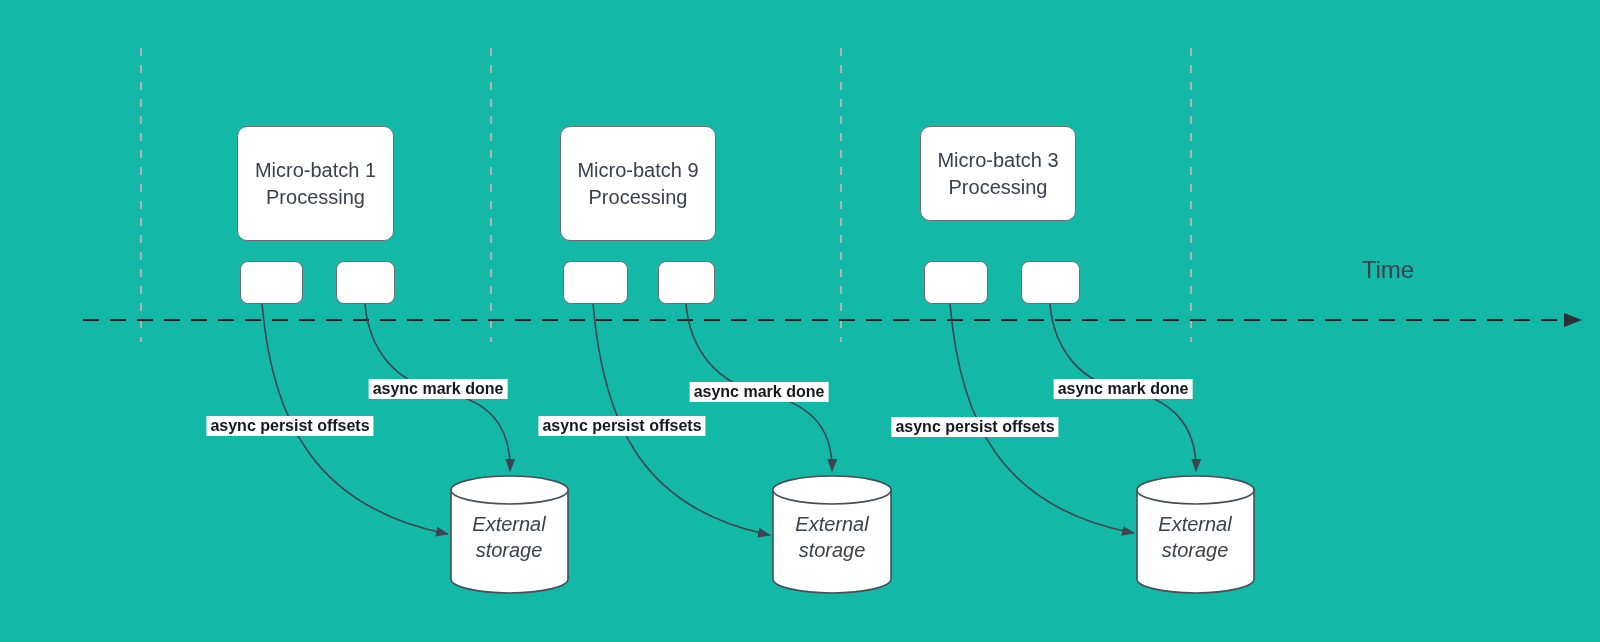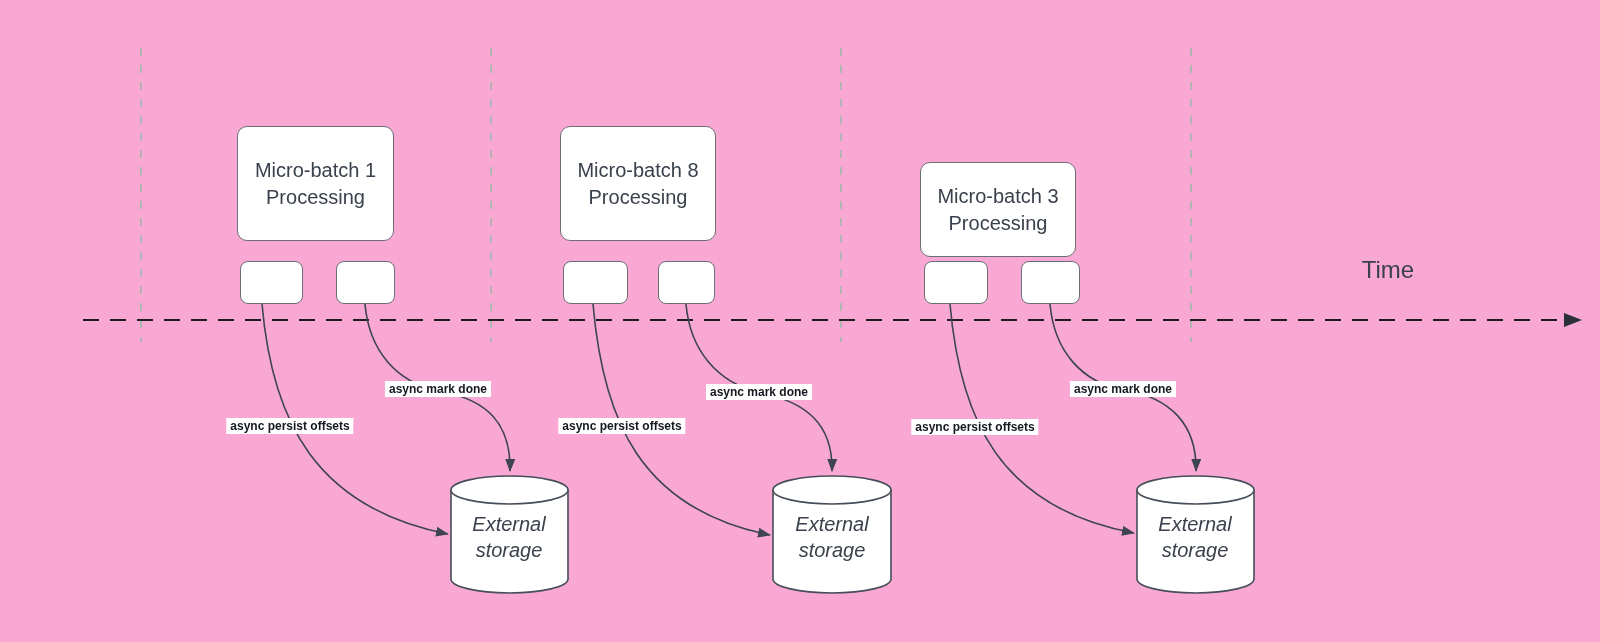--- a/index.html
+++ b/index.html
@@ -1,19 +1,19 @@
 <!DOCTYPE html>
 <html><head>
 <meta charset="utf-8">
 <style>
   html,body{margin:0;padding:0;background:#ffffff;}
   #canvas{
     position:relative;
     width:1600px;height:642px;
-    background:#f9a8d4;
+    background:#14b8a6;
     font-family:"Liberation Sans","DejaVu Sans",sans-serif;
     overflow:hidden;
   }
   .layer{position:absolute;left:0;top:0;}
   .shape-box{
     position:absolute;
     background:#ffffff;
     border:1.5px solid #6a6f76;
     border-radius:10px;
     box-sizing:border-box;
@@ -28,21 +28,21 @@
     background:#ffffff;
     border:1.5px solid #6a6f76;
     border-radius:8px;
     box-sizing:border-box;
   }
   .arrow-label{
     position:absolute;
     transform:translate(-50%,-50%);
     background:#ffffff;
     padding:1px 4px;
-    font-size:12px;
+    font-size:16px;
     font-weight:700;
     color:#14181f;
     white-space:nowrap;
   }
   .storage-label{
     position:absolute;
     width:110px;
     transform:translate(-50%,0);
     display:flex;align-items:center;justify-content:center;
     text-align:center;
@@ -104,30 +104,30 @@
 
   <div class="shape-box" style="left:237px;top:126px;width:157px;height:115px;">Micro-batch 1
 Processing</div>
   <div class="mini-box" style="left:240px;top:261px;width:63px;height:43px;"></div>
   <div class="mini-box" style="left:336px;top:261px;width:59px;height:43px;"></div>
   <div class="arrow-label" style="left:290px;top:426px;">async persist offsets</div>
   <div class="arrow-label" style="left:438px;top:389px;">async mark done</div>
   <div class="storage-label" style="left:509px;top:494px;">External
 storage</div>
 
-  <div class="shape-box" style="left:560px;top:126px;width:156px;height:115px;">Micro-batch 8
+  <div class="shape-box" style="left:560px;top:126px;width:156px;height:115px;">Micro-batch 9
 Processing</div>
   <div class="mini-box" style="left:563px;top:261px;width:65px;height:43px;"></div>
   <div class="mini-box" style="left:658px;top:261px;width:57px;height:43px;"></div>
   <div class="arrow-label" style="left:622px;top:426px;">async persist offsets</div>
   <div class="arrow-label" style="left:759px;top:392px;">async mark done</div>
   <div class="storage-label" style="left:832px;top:494px;">External
 storage</div>
 
-  <div class="shape-box" style="left:920px;top:126px;width:156px;height:95px;margin-top:36px;">Micro-batch 3
+  <div class="shape-box" style="left:920px;top:126px;width:156px;height:95px;">Micro-batch 3
 Processing</div>
   <div class="mini-box" style="left:924px;top:261px;width:64px;height:43px;"></div>
   <div class="mini-box" style="left:1021px;top:261px;width:59px;height:43px;"></div>
   <div class="arrow-label" style="left:975px;top:427px;">async persist offsets</div>
   <div class="arrow-label" style="left:1123px;top:389px;">async mark done</div>
   <div class="storage-label" style="left:1195px;top:494px;">External
 storage</div>
 
   <div class="time-label">Time</div>
 

